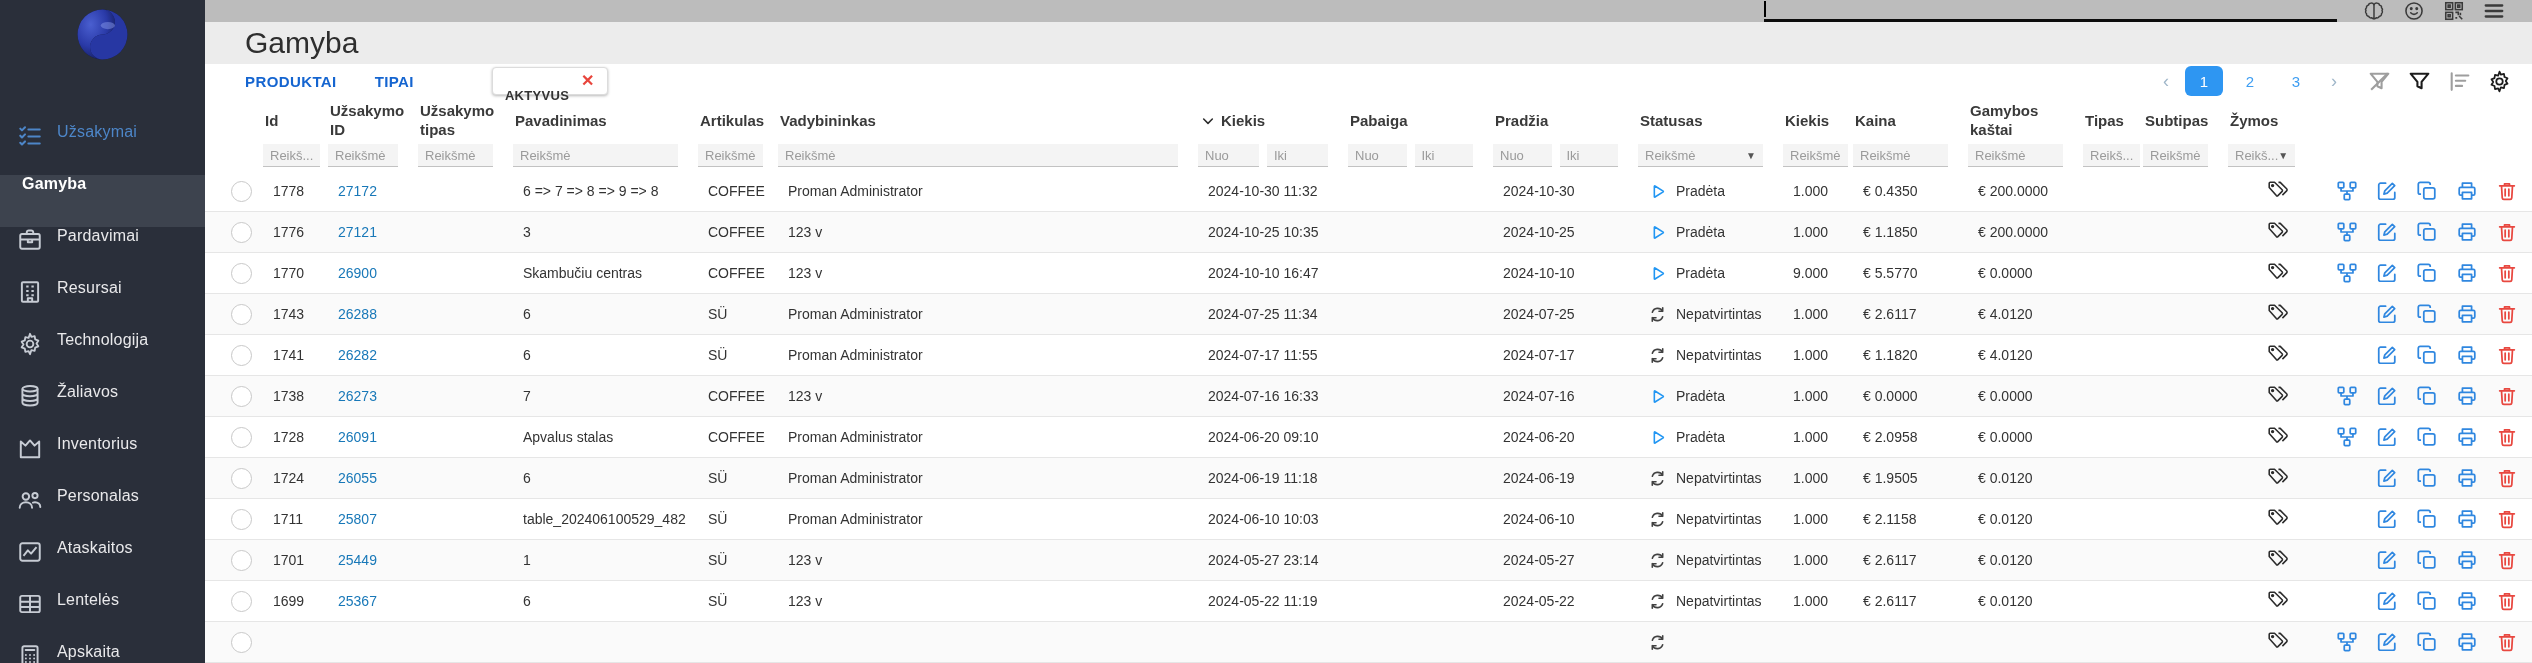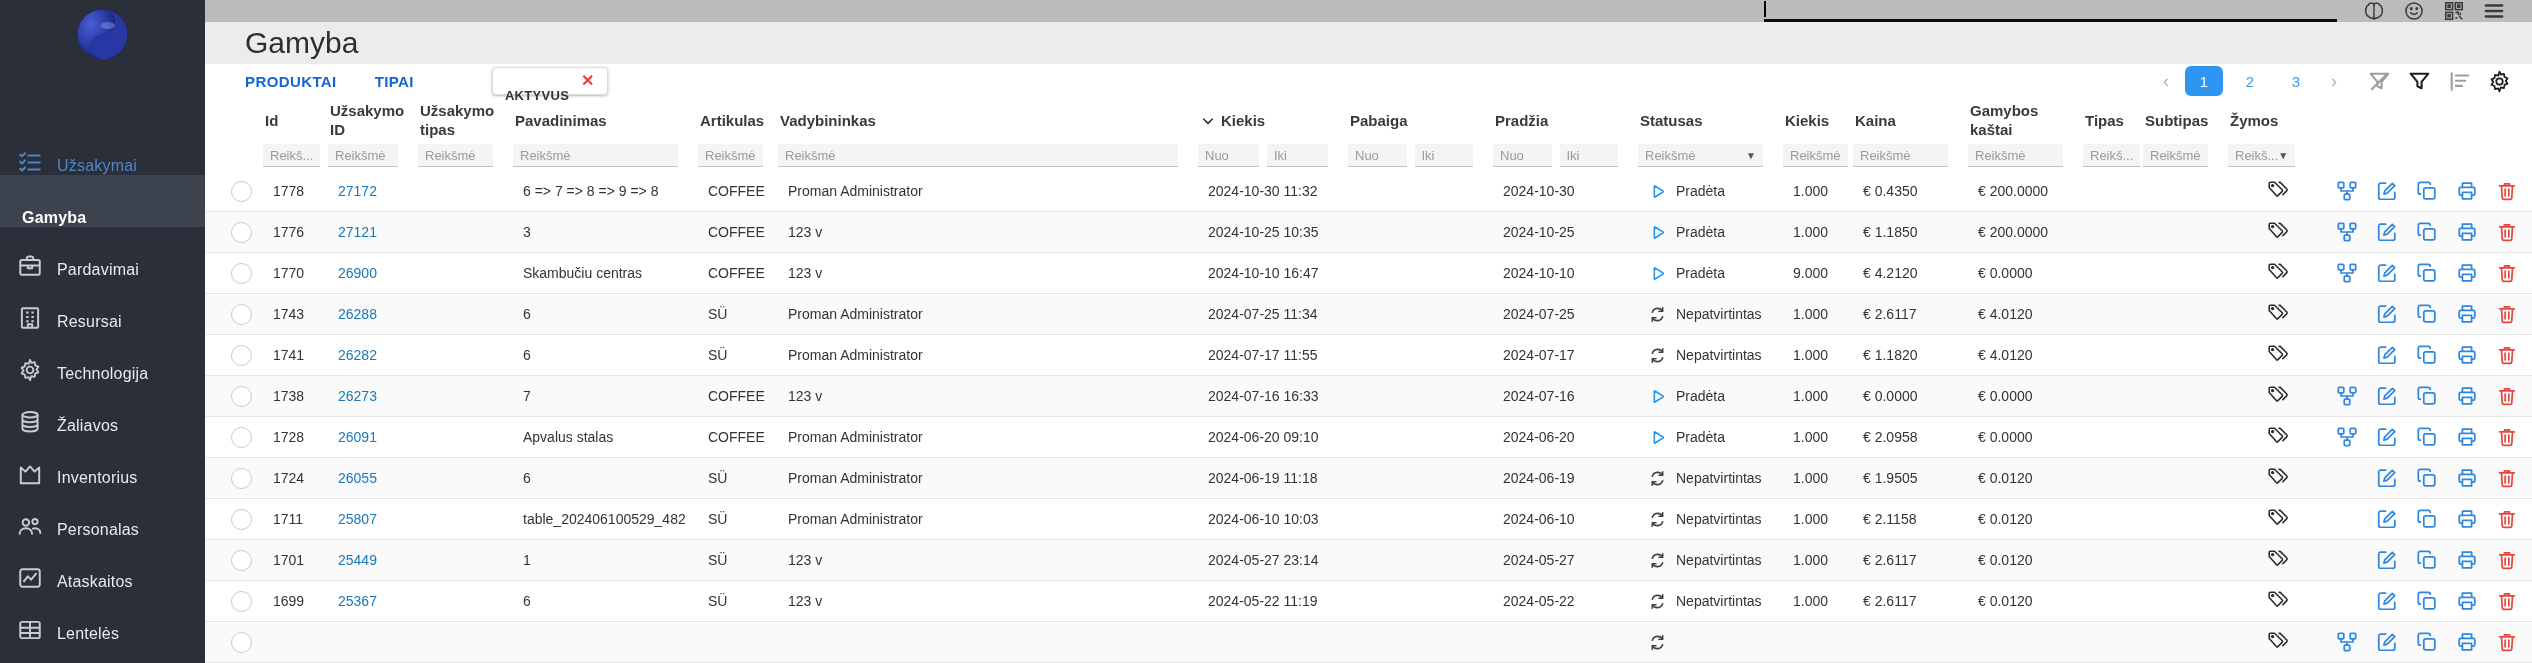--- a/index.html
+++ b/index.html
@@ -3,21 +3,21 @@
 <meta charset="utf-8">
 <style>
   * { margin:0; padding:0; box-sizing:border-box; }
   html,body { width:2532px; height:663px; overflow:hidden; background:#fff;
     font-family:"Liberation Sans", sans-serif; }
   .app { display:flex; width:2532px; height:663px; }
 
   
   .sidebar { width:205px; height:663px; background:#2a2f3a; flex:0 0 205px; color:#e9e9eb; }
   .logo-wrap { height:123px; display:flex; align-items:flex-start; justify-content:center; padding-top:6px; }
-  .side-item { height:52px; display:flex; align-items:flex-end; padding-left:17px; cursor:pointer; }
+  .side-item { height:52px; display:flex; align-items:flex-start; padding-left:17px; cursor:pointer; }
   .side-item .icn { width:26px; height:26px; margin-right:14px; color:#c7ccd4; display:inline-flex; }
   .side-item .icn svg { width:100%; height:100%; }
   .side-label { font-size:16px; color:#e9e9eb; letter-spacing:.2px; }
   .side-item.active .side-label { color:#4d86c8; }
   .side-item.active .icn { color:#4d86c8; }
   .side-item.selected { background:#3d434e; padding-left:22px; }
   .side-item.selected .side-label { color:#ffffff; font-weight:700; }
 
   
   .main { flex:1; display:flex; flex-direction:column; min-width:0; }
@@ -576,21 +576,21 @@
             <div class="td">2024-10-10</div>
             <div class="td status-cell">
               <span class="icn play">
                 <svg viewBox="0 0 24 24" fill="none" stroke="currentColor" stroke-width="2" stroke-linejoin="round">
                   <path d="M8 5.4v13.2a.5.5 0 0 0 .8.4l10.4-6.6a.5.5 0 0 0 0-.8L8.8 5a.5.5 0 0 0-.8.4z"></path>
                 </svg>
               </span>
               <span>Pradėta</span>
             </div>
             <div class="td">9.000</div>
-            <div class="td">€ 4.2120</div>
+            <div class="td">€ 5.5770</div>
             <div class="td">€ 0.0000</div>
             <div class="td"></div>
             <div class="td"></div>
             <div class="td tags-cell"><span class="icn ">
                 <svg viewBox="0 0 24 24" fill="none" stroke="currentColor" stroke-width="1.7" stroke-linejoin="round">
                   <path d="M3.5 9.3V4.7a1.2 1.2 0 0 1 1.2-1.2h4.6l8.3 8.3a1.2 1.2 0 0 1 0 1.7l-4.6 4.6a1.2 1.2 0 0 1-1.7 0z"></path>
                   <path d="M13.6 3.7h1.9l7 7a1.6 1.6 0 0 1 0 2.3l-4.6 4.6"></path>
                   <circle cx="7.2" cy="7.2" r="1" fill="currentColor"></circle>
                 </svg>
               </span></div>

